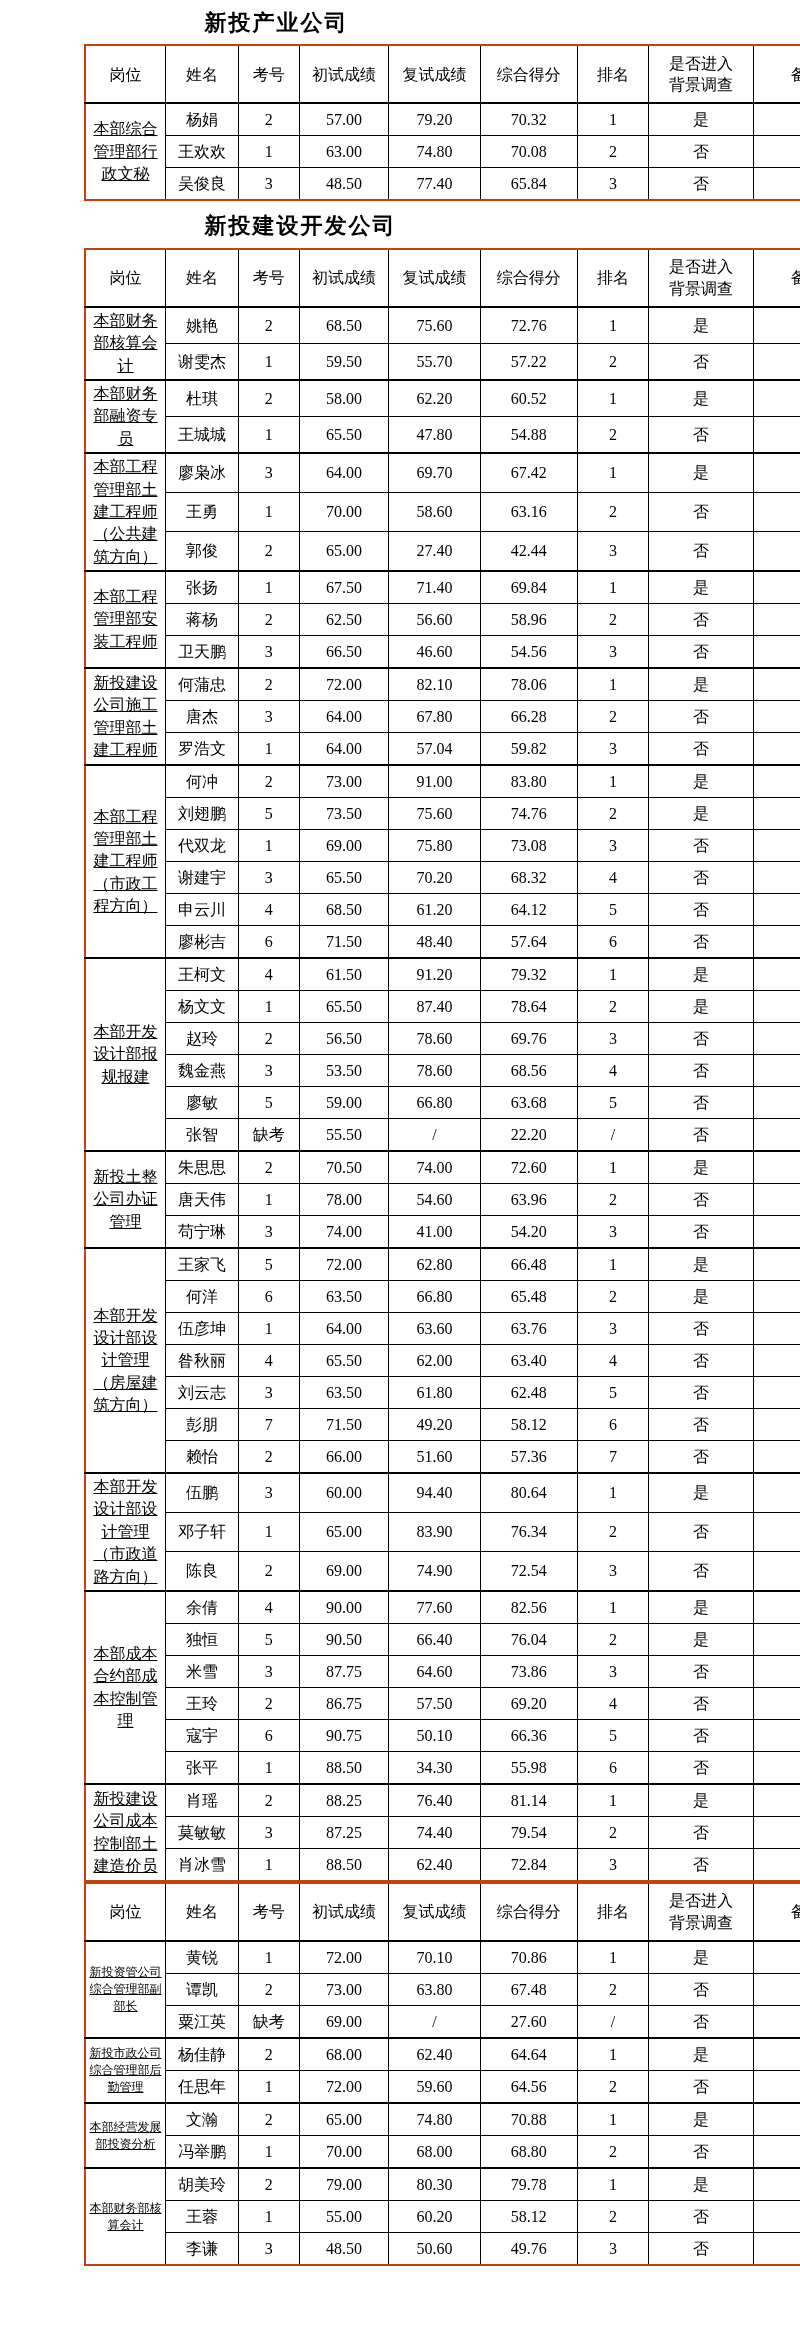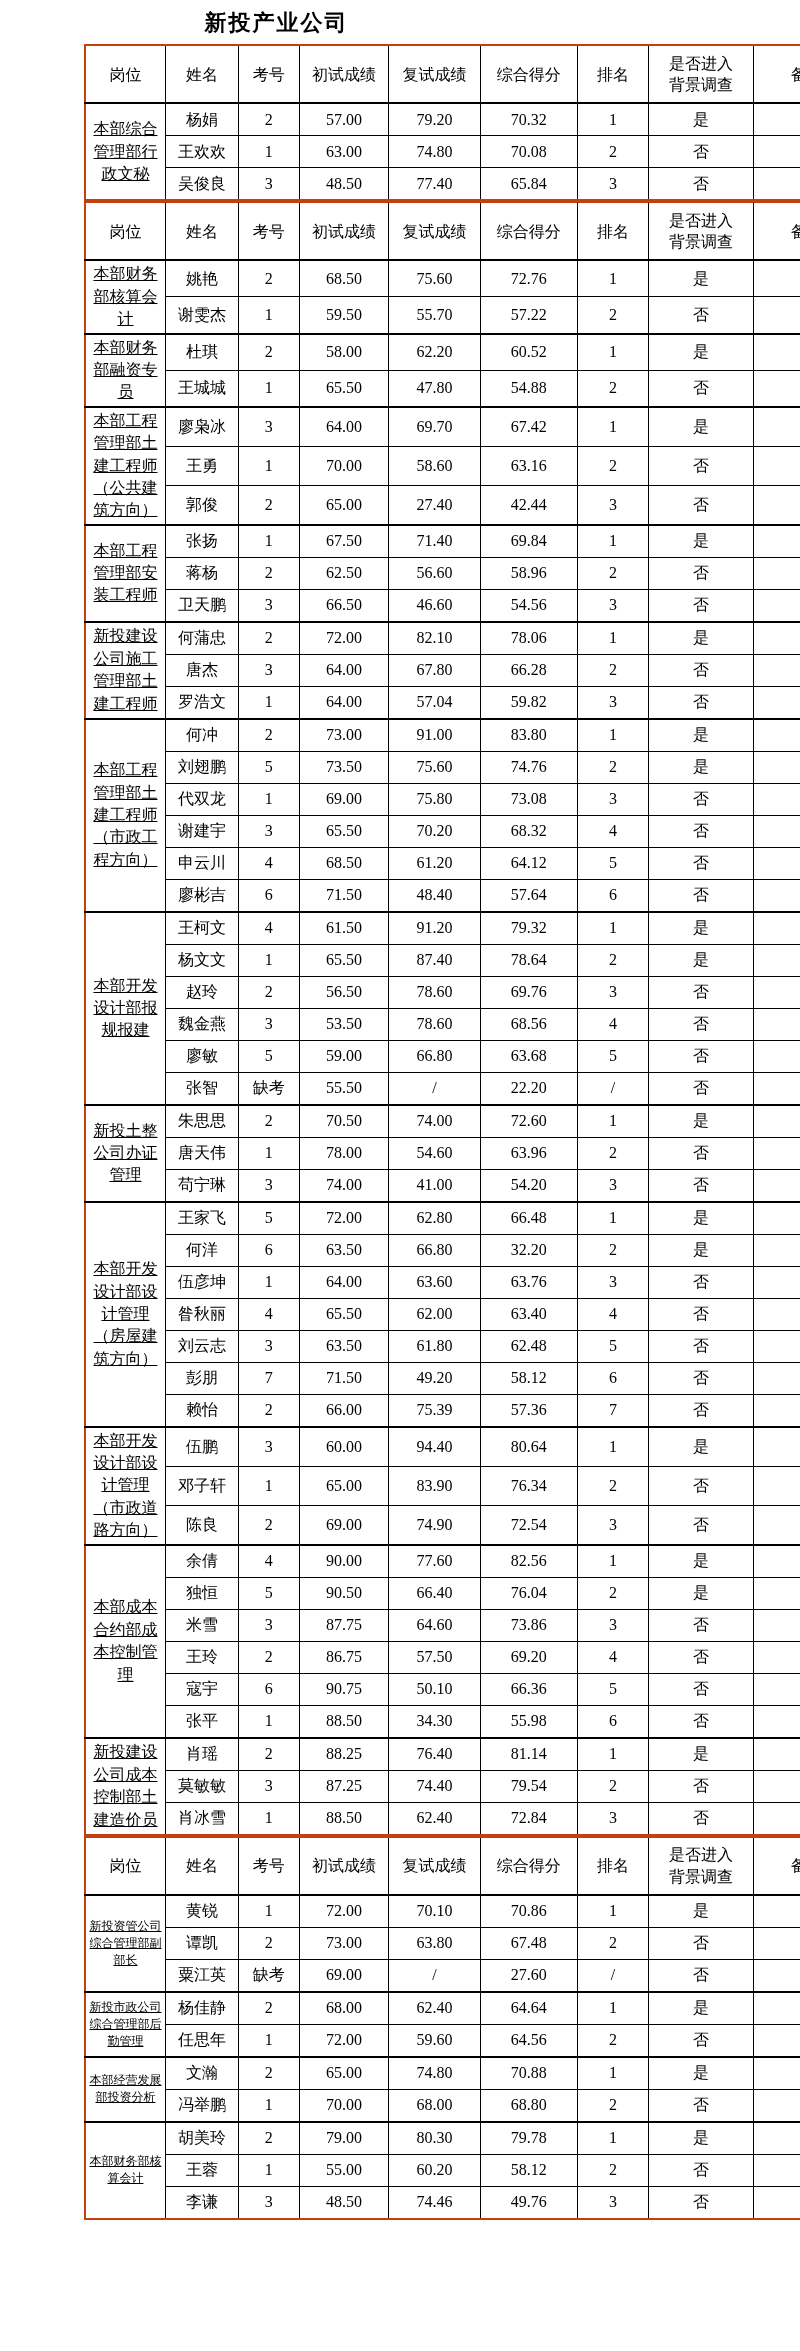--- a/index.html
+++ b/index.html
@@ -114,20 +114,21 @@
               <td>77.40</td>
               <td>65.84</td>
               <td>3</td>
               <td>否</td>
               <td></td>
             </tr>
           </tbody>
         </table>
       </div>
       <div class="section section-1">
+        <div class="section-title">新投建设开发公司</div>
         <table class="score-table">
           <colgroup>
             <col style="width: 10.5%;">
             <col style="width: 9.3%;">
             <col style="width: 7.9%;">
             <col style="width: 11.5%;">
             <col style="width: 11.8%;">
             <col style="width: 12.5%;">
             <col style="width: 9.2%;">
             <col style="width: 13.5%;">
@@ -445,21 +446,21 @@
               <td>66.48</td>
               <td>1</td>
               <td>是</td>
               <td></td>
             </tr>
             <tr class="">
               <td>何洋</td>
               <td>6</td>
               <td>63.50</td>
               <td>66.80</td>
-              <td>32.20</td>
+              <td>65.48</td>
               <td>2</td>
               <td>是</td>
               <td></td>
             </tr>
             <tr class="">
               <td>伍彦坤</td>
               <td>1</td>
               <td>64.00</td>
               <td>63.60</td>
               <td>63.76</td>
@@ -494,21 +495,21 @@
               <td>49.20</td>
               <td>58.12</td>
               <td>6</td>
               <td>否</td>
               <td></td>
             </tr>
             <tr class="">
               <td>赖怡</td>
               <td>2</td>
               <td>66.00</td>
-              <td>75.39</td>
+              <td>51.60</td>
               <td>57.36</td>
               <td>7</td>
               <td>否</td>
               <td></td>
             </tr>
             <tr class="group-start">
               <td class="pos" rowspan="3">本部开发设计部设计管理（市政道路方向）</td>
               <td>伍鹏</td>
               <td>3</td>
               <td>60.00</td>
@@ -752,21 +753,21 @@
               <td>60.20</td>
               <td>58.12</td>
               <td>2</td>
               <td>否</td>
               <td></td>
             </tr>
             <tr class="">
               <td>李谦</td>
               <td>3</td>
               <td>48.50</td>
-              <td>74.46</td>
+              <td>50.60</td>
               <td>49.76</td>
               <td>3</td>
               <td>否</td>
               <td></td>
             </tr>
           </tbody>
         </table>
       </div>
     </div>
 </div>

